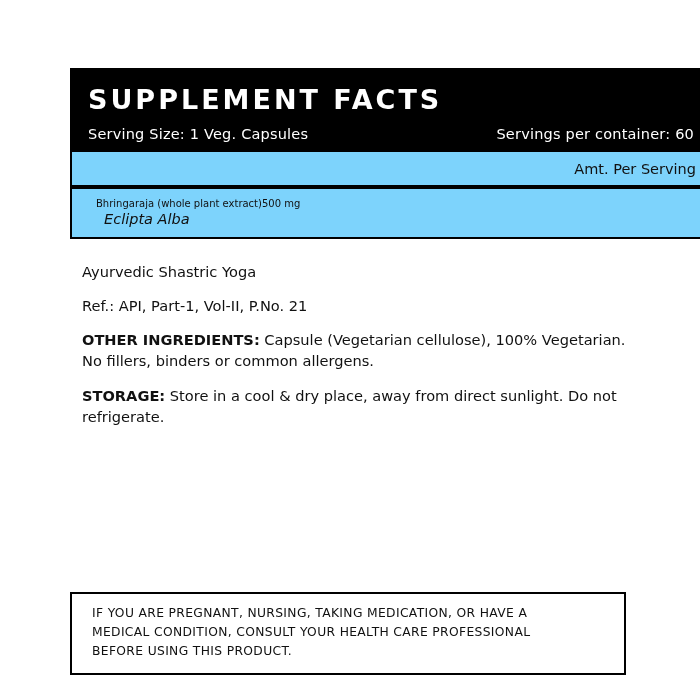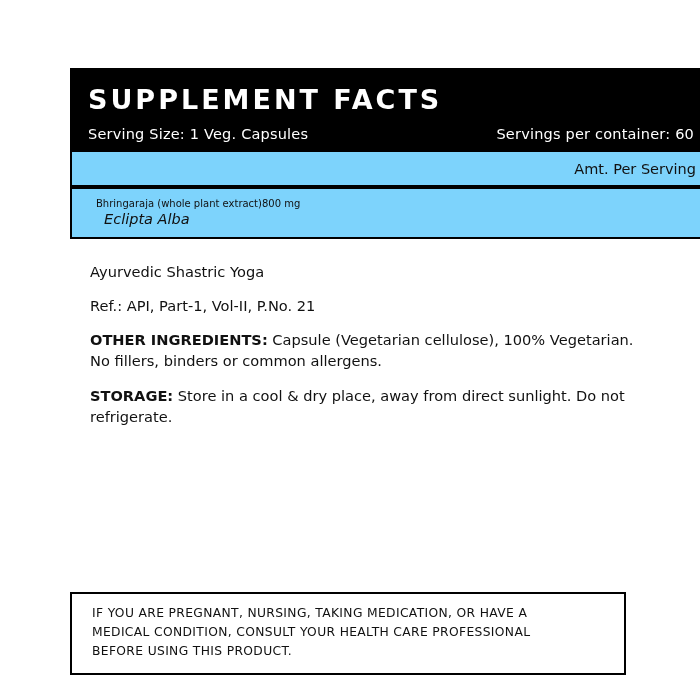--- a/index.html
+++ b/index.html
@@ -71,21 +71,21 @@
   }
   .ingredient-latin {
     font-style: italic;
     font-size: 14.5px;
     padding: 0 16px 10px 32px;
   }
 
   
   .content {
     position: absolute;
-    left: 90px;
+    left: 82px;
     top: 262px;
     width: 545px;
   }
   .para {
     font-size: 14.6px;
     line-height: 1.42;
     margin: 0 0 14px 0;
   }
   .para.tight {
     margin-bottom: 13px;
@@ -120,21 +120,21 @@
     <div class="serving-row">
       <span>Serving Size: 1 Veg. Capsules</span>
       <span>Servings per container: 60</span>
     </div>
   </div>
 
   <div class="facts-body">
     <div class="amt-row">Amt. Per Serving</div>
     <div class="ingredient-row">
       <span>Bhringaraja (whole plant extract)</span>
-      <span>800 mg</span>
+      <span>500 mg</span>
     </div>
     <div class="ingredient-latin">Eclipta Alba</div>
   </div>
 
 </div>
 
 <div class="content">
 
   <p class="para tight">Ayurvedic Shastric Yoga</p>
 

